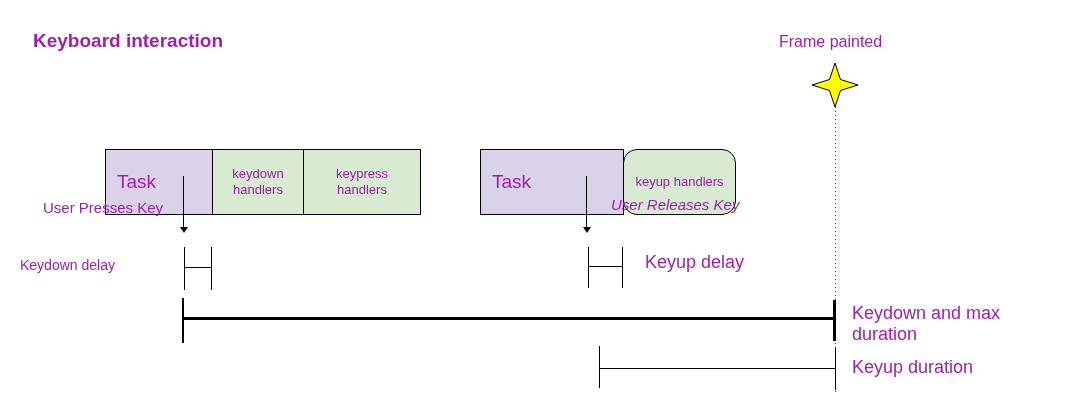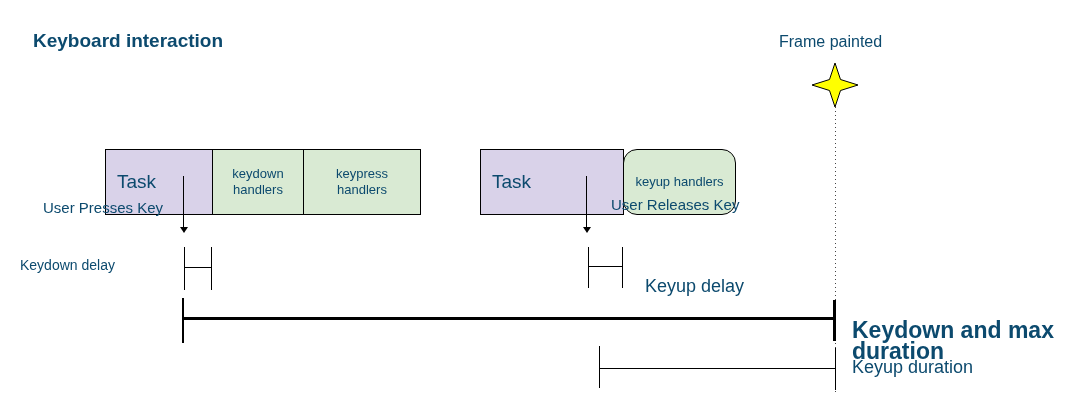--- a/index.html
+++ b/index.html
@@ -2,21 +2,21 @@
 <html><head>
 <meta charset="utf-8">
 <style>
   html, body { margin: 0; padding: 0; background: #ffffff; }
   .canvas {
     position: relative;
     width: 1080px;
     height: 420px;
     background: #ffffff;
     font-family: "Liberation Sans", sans-serif;
-    color: #0c4a6e;
+    color: #a21caf;
     overflow: hidden;
   }
   .abs { position: absolute; }
 
   .title {
     left: 33px; top: 30px;
     font-size: 19px;
     font-weight: bold;
     white-space: nowrap;
   }
@@ -74,40 +74,39 @@
   .arrowhead {
     width: 0; height: 0;
     border-left: 4px solid transparent;
     border-right: 4px solid transparent;
     border-top: 6px solid #000000;
   }
   .ah-1 { left: 180px; top: 227px; }
   .ah-2 { left: 583px; top: 227px; }
 
   .press-label { left: 43px; top: 199px; font-size: 15px; white-space: nowrap; }
-  .release-label { left: 611px; top: 196px; font-size: 15px; white-space: nowrap; }
+  .release-label { left: 611px; top: 196px; font-size: 15px; white-space: nowrap; font-style: italic; }
 
   .kd-delay-tick-a { left: 184px; top: 247px; height: 43px; }
   .kd-delay-tick-b { left: 211px; top: 247px; height: 43px; }
   .kd-delay-connector { left: 184px; top: 267px; width: 28px; }
   .kd-delay-label { left: 20px; top: 257px; font-size: 14px; white-space: nowrap; }
 
   .ku-delay-tick-a { left: 588px; top: 247px; height: 41px; }
   .ku-delay-tick-b { left: 622px; top: 247px; height: 41px; }
   .ku-delay-connector { left: 588px; top: 266px; width: 35px; }
-  .ku-delay-label { left: 645px; top: 252px; font-size: 18px; white-space: nowrap; margin-top: 24px; }
+  .ku-delay-label { left: 645px; top: 252px; font-size: 18px; white-space: nowrap; }
 
   .main-duration-line { left: 183px; top: 317px; width: 652px; height: 3px; background: #000000; }
   .main-cap-left  { left: 182px; top: 298px; width: 2px; height: 45px; background: #000000; }
   .main-cap-right { left: 833px; top: 300px; width: 3px; height: 41px; background: #000000; }
   .kd-duration-label {
     left: 852px; top: 303px;
-    font-size: 23px; font-weight: bold;
+    font-size: 18px; font-weight: normal;
     line-height: 21px;
-    margin-top: 17px;
   }
 
   .ku-duration-line { left: 599px; top: 368px; width: 237px; }
   .ku-duration-tick-left  { left: 599px; top: 346px; height: 42px; }
   .ku-duration-tick-right { left: 835px; top: 348px; height: 42px; }
   .ku-duration-label { left: 852px; top: 357px; font-size: 18px; white-space: nowrap; }
 </style>
 </head>
 <body>
 

